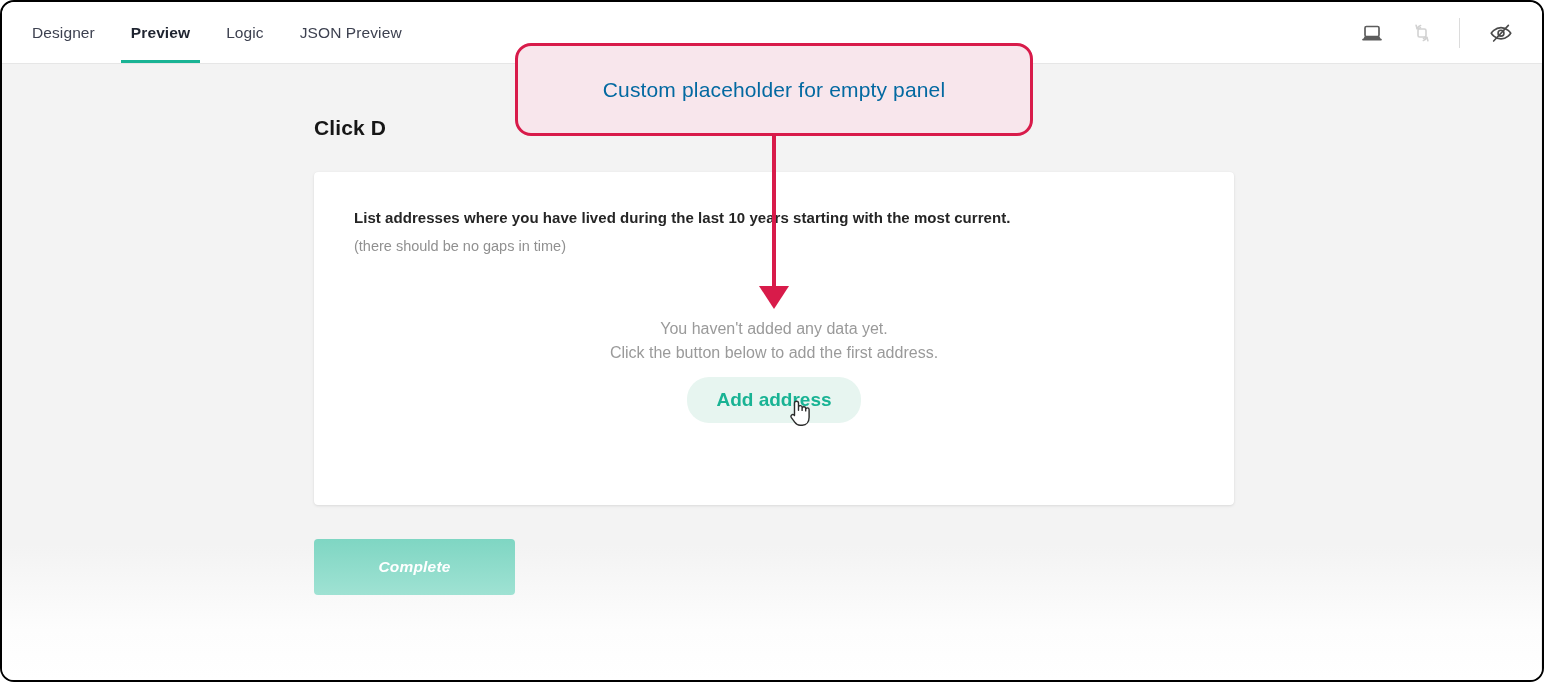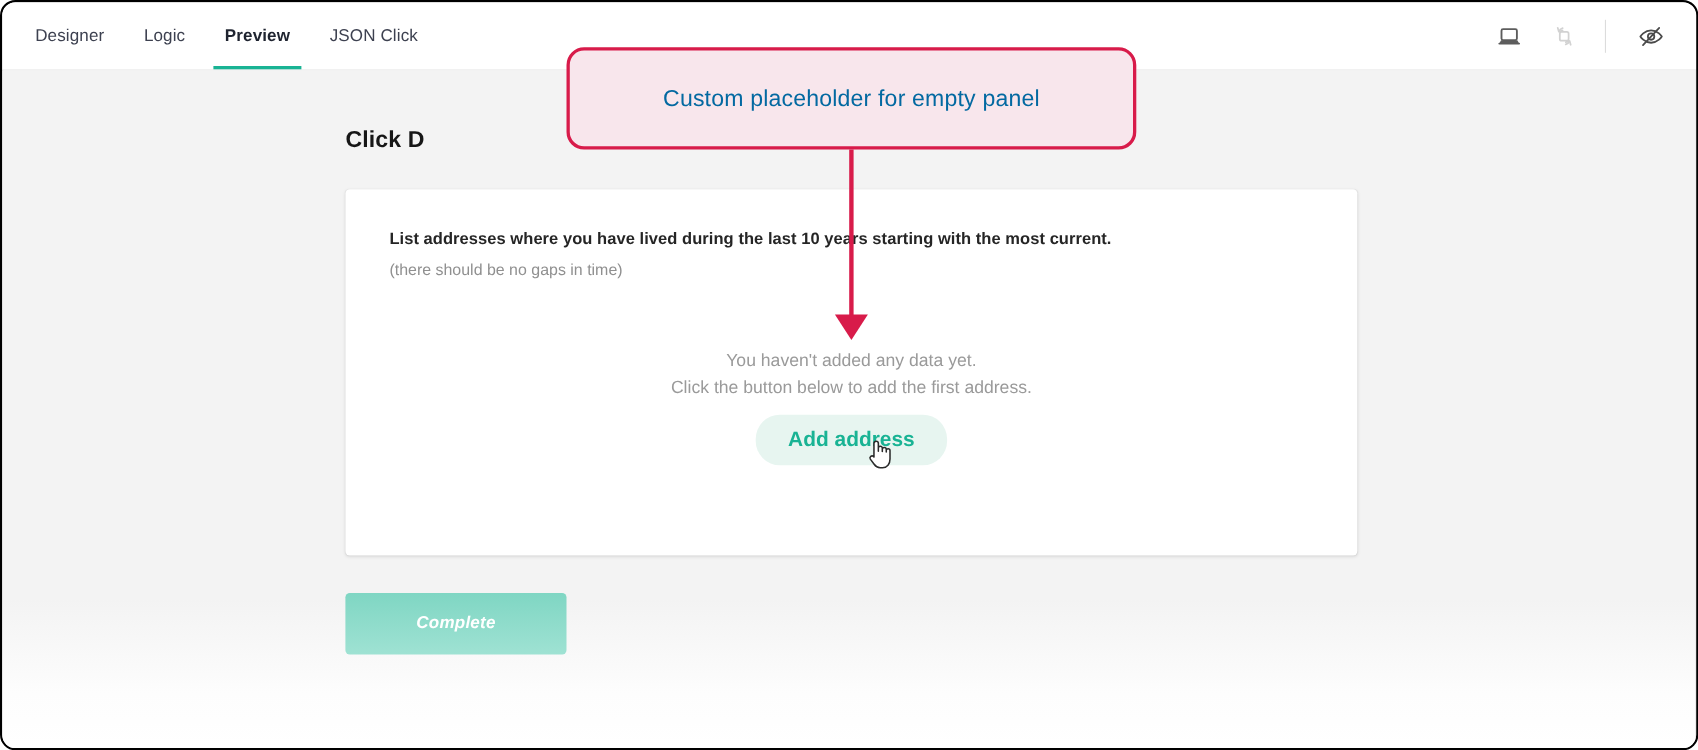--- a/index.html
+++ b/index.html
@@ -232,28 +232,28 @@
 <body>
 
 <div class="app-window">
 
   <div class="topbar">
 
     <div class="tabs">
       <div class="tab">
         <span>Designer</span>
       </div>
+      <div class="tab active">
+        <span>Preview</span>
+      </div>
       <div class="tab">
         <span>Logic</span>
       </div>
-      <div class="tab active">
-        <span>Preview</span>
-      </div>
       <div class="tab">
-        <span>JSON Click</span>
+        <span>JSON Preview</span>
       </div>
     </div>
 
     <div class="topbar-actions">
 
       <div class="icon-btn">
         <span>
           <svg width="24" height="24" viewBox="0 0 24 24" fill="none" stroke="#5d5d5d" stroke-width="1.7" stroke-linecap="round" stroke-linejoin="round">
             <rect x="5" y="5.5" width="14" height="10" rx="1.4"></rect>
             <path d="M3 18.6h18"></path>

